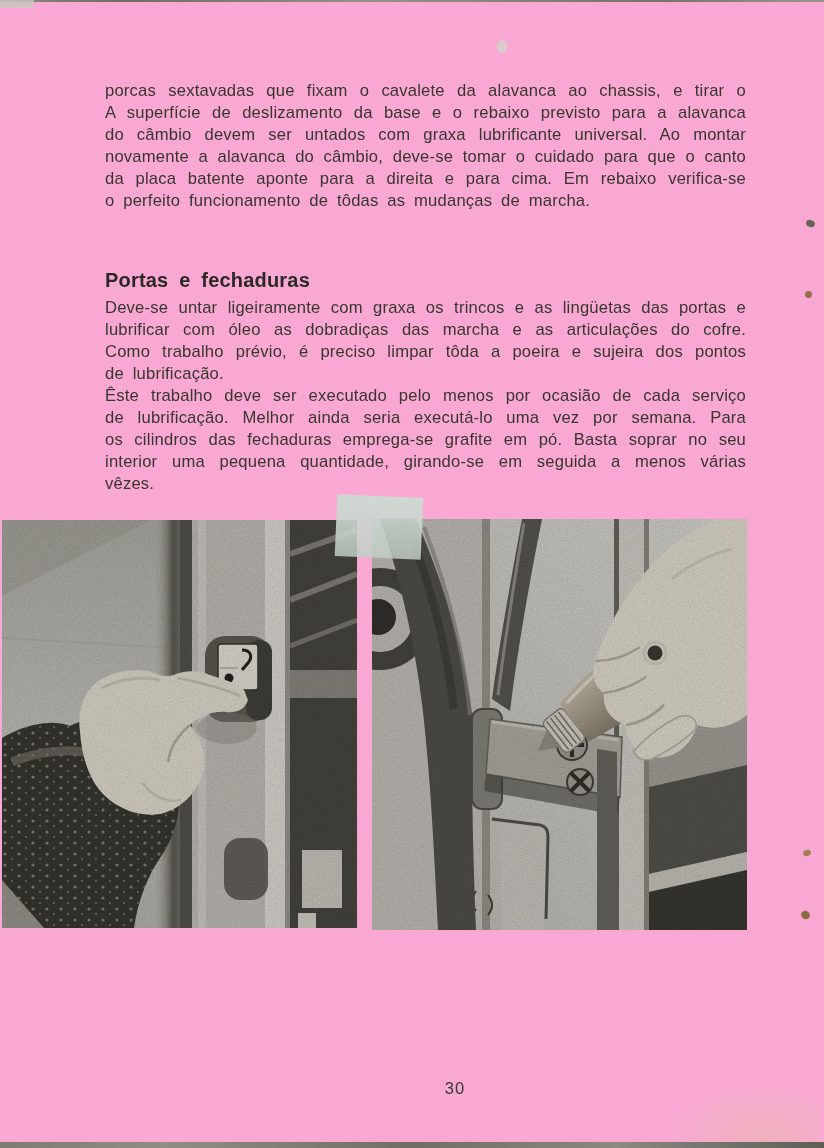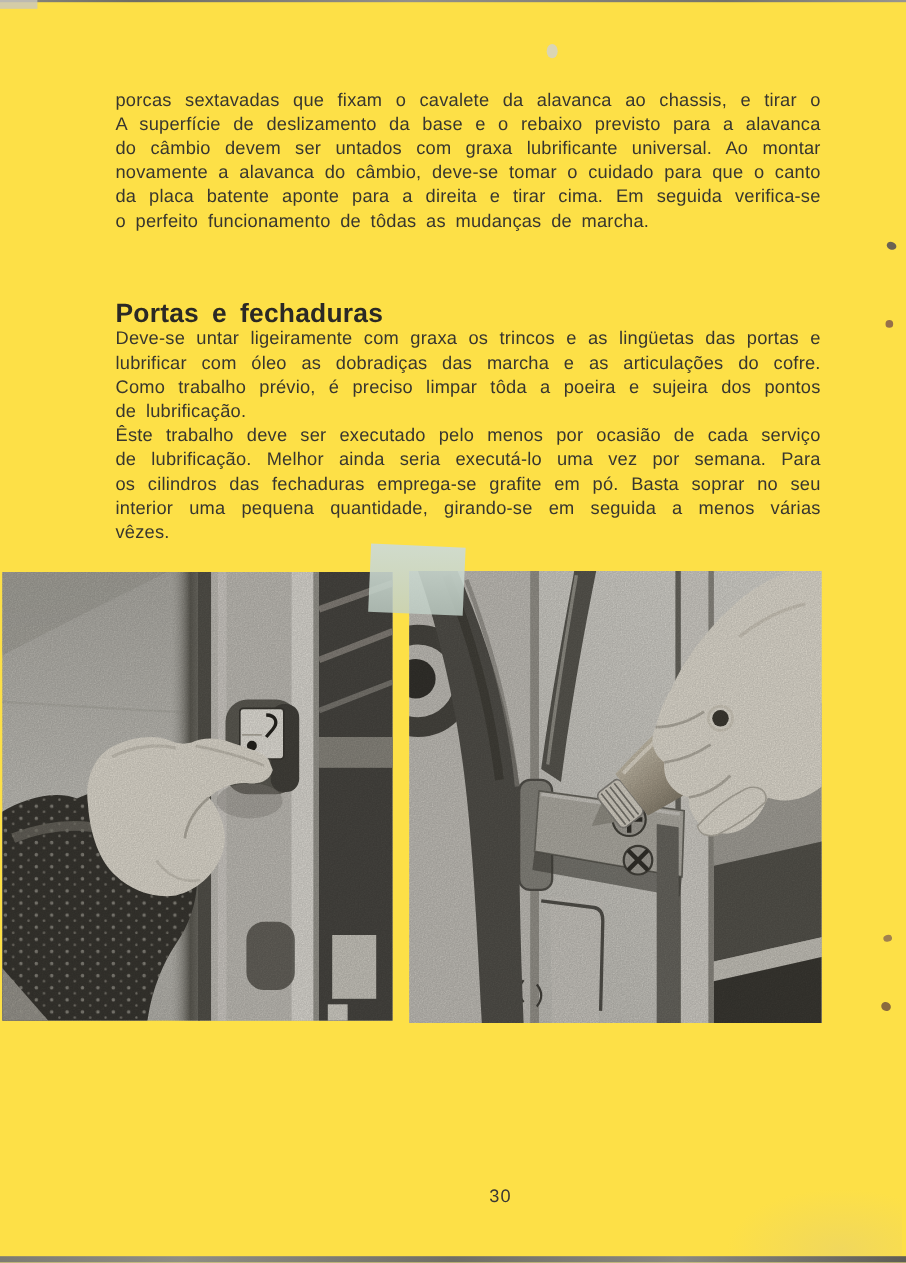--- a/index.html
+++ b/index.html
@@ -1,18 +1,18 @@
 <!DOCTYPE html>
 <html><head>
 <meta charset="utf-8">
 <style>
   html,body{margin:0;padding:0;background:#e8e6df;}
   #page{
     position:relative;width:824px;height:1148px;margin:0 auto;
-    background:#fde047;overflow:hidden;
+    background:#f9a8d4;overflow:hidden;
     font-family:"Liberation Sans", sans-serif;
   }
   
   .top-edge{position:absolute;top:0;left:0;width:824px;height:2px;
     background:linear-gradient(90deg,#8a887f,#6f6d64 15%,#93908a 45%,#75736a 80%,#999690);}
   .top-corner{position:absolute;top:0;left:0;width:34px;height:8px;background:#c9c7bf;opacity:.8;}
   .bottom-edge{position:absolute;bottom:0;left:0;width:824px;height:6px;
     background:linear-gradient(90deg,#7d7b72,#8f8d84 20%,#706e65 50%,#8a8880 75%,#5f5d55);}
   .stain{position:absolute;left:660px;top:1080px;width:160px;height:66px;
     background:radial-gradient(ellipse at 65% 85%, rgba(214,198,138,.32), rgba(214,198,138,0) 70%);}
@@ -26,21 +26,21 @@
 
   
   .textcol{position:absolute;left:105px;width:641px;color:#38362f;}
   .block1{top:80px;}
   .block2{top:297px;}
   .line{height:22px;font-size:16.6px;line-height:22px;
     text-align:justify;text-align-last:justify;
     letter-spacing:.2px;word-spacing:1.5px;white-space:nowrap;}
   .line.last{text-align-last:left;word-spacing:4px;white-space:normal;}
   .heading{position:absolute;left:105px;top:252px;width:641px;
-    font-size:24px;font-weight:bold;color:#2b2925;
+    font-size:20px;font-weight:bold;color:#2b2925;
     letter-spacing:.2px;word-spacing:5px;}
   .pagenum{position:absolute;left:405px;top:1079px;width:100px;text-align:center;
     font-size:16.5px;color:#3a3833;letter-spacing:1px;}
 
   
   .photo{position:absolute;display:block;}
   .photo-left{left:2px;top:520px;}
   .photo-right{left:372px;top:519px;}
   .teal-square{position:absolute;left:336px;top:496px;width:86px;height:62px;
     background:linear-gradient(180deg, rgba(206,219,211,.95), rgba(193,208,199,.82));
@@ -52,21 +52,21 @@
 <div id="page">
 
   <div class="top-edge"></div>
   <div class="top-corner"></div>
 
   <div class="textcol block1">
     <div class="line">porcas sextavadas que fixam o cavalete da alavanca ao chassis, e tirar o</div>
     <div class="line">A superfície de deslizamento da base e o rebaixo previsto para a alavanca</div>
     <div class="line">do câmbio devem ser untados com graxa lubrificante universal. Ao montar</div>
     <div class="line">novamente a alavanca do câmbio, deve-se tomar o cuidado para que o canto</div>
-    <div class="line">da placa batente aponte para a direita e tirar cima. Em seguida verifica-se</div>
+    <div class="line">da placa batente aponte para a direita e para cima. Em rebaixo verifica-se</div>
     <div class="line last">o perfeito funcionamento de tôdas as mudanças de marcha.</div>
   </div>
 
   <h2 class="heading">Portas e fechaduras</h2>
 
   <div class="textcol block2">
     <div class="line">Deve-se untar ligeiramente com graxa os trincos e as lingüetas das portas e</div>
     <div class="line">lubrificar com óleo as dobradiças das marcha e as articulações do cofre.</div>
     <div class="line">Como trabalho prévio, é preciso limpar tôda a poeira e sujeira dos pontos</div>
     <div class="line last">de lubrificação.</div>

